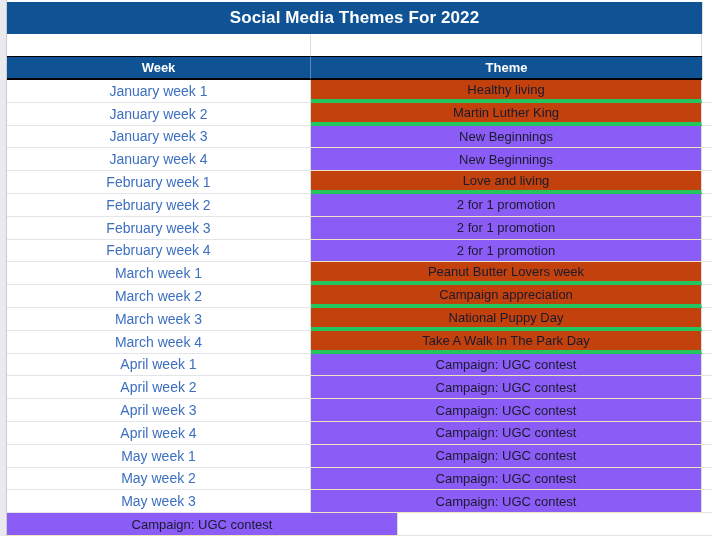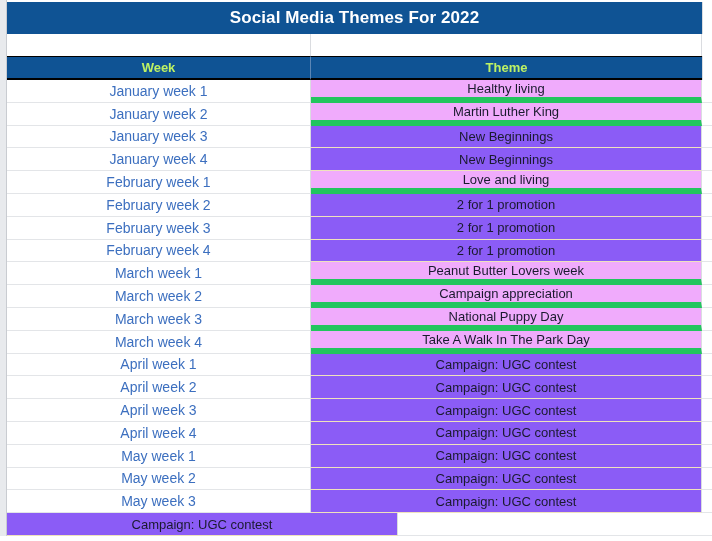--- a/index.html
+++ b/index.html
@@ -92,21 +92,21 @@
   .blank-tail {
     flex: 1 1 auto;
     background: #ffffff;
     box-sizing: border-box;
   }
 
   
   .row-header { height: 24px; }
   .hdr {
     background: #0f5394;
-    color: #bef264;
+    color: #ffffff;
     font-size: 13px;
     font-weight: bold;
     display: flex;
     align-items: center;
     justify-content: center;
     border-top: 1px solid #000000;
     border-bottom: 2px solid #000000;
     box-sizing: border-box;
   }
   .hdr-week {
@@ -137,28 +137,28 @@
     display: flex;
     align-items: center;
     justify-content: center;
     border-right: 1px solid #dadce0;
     border-bottom: 1px solid #e3e5e8;
     box-sizing: border-box;
   }
   .c-theme {
     flex: 0 0 391px;
     width: 391px;
-    background: #f0abfc;
+    background: #c2410c;
     color: #1a1a2e;
     font-size: 13px;
     display: flex;
     align-items: center;
     justify-content: center;
     border-right: 1px solid #dadce0;
-    border-bottom: 6px solid #22c55e;
+    border-bottom: 4px solid #22c55e;
     box-sizing: border-box;
   }
   .c-theme.hl {
     background: #8b5cf6;
     border-bottom: 1px solid #efe2bd;
   }
   .c-tail {
     flex: 1 1 auto;
     background: #ffffff;
     border-bottom: 1px solid #e3e5e8;

